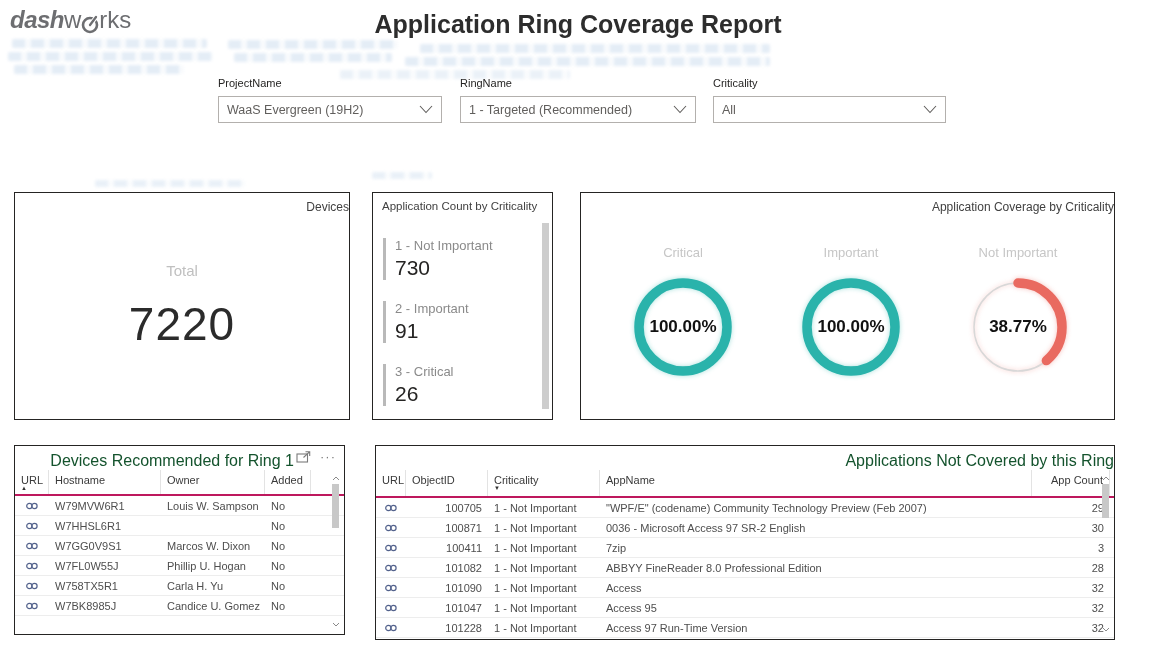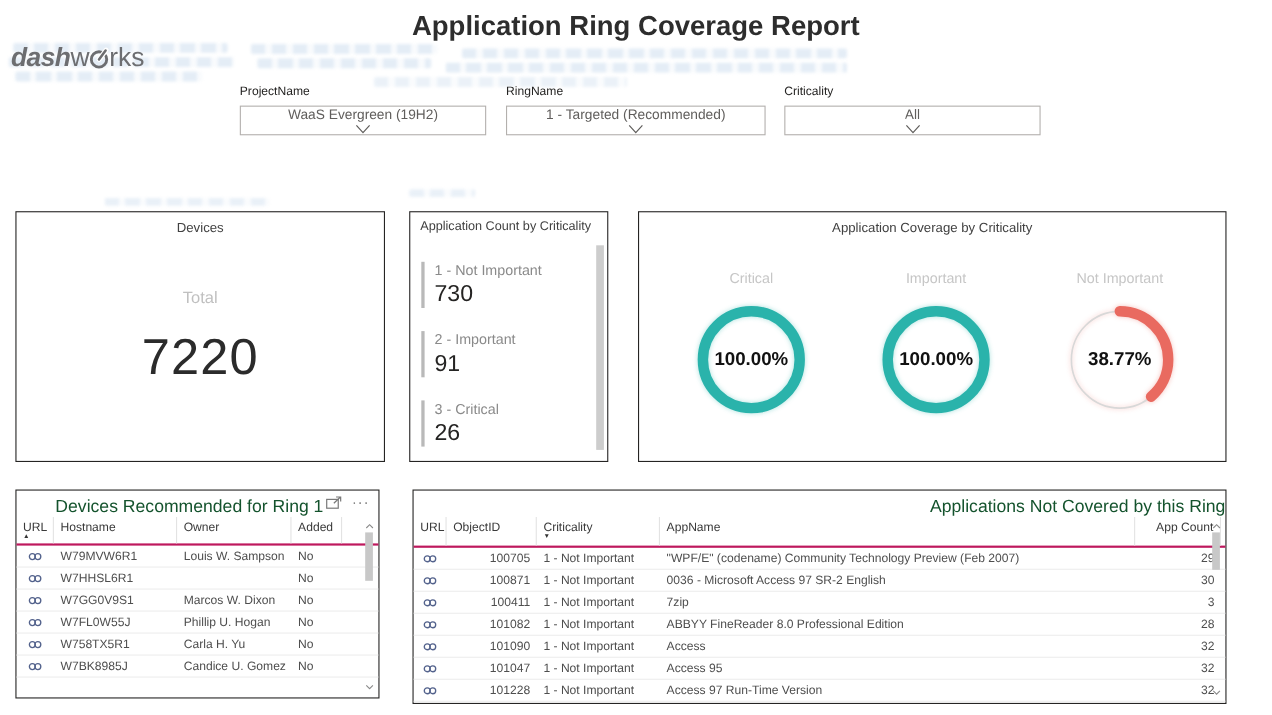--- a/index.html
+++ b/index.html
@@ -5,39 +5,39 @@
   * { margin:0; padding:0; box-sizing:border-box; }
   html,body { width:1156px; height:650px; background:#fff; overflow:hidden;
     font-family:"Liberation Sans", sans-serif; color:#252423; }
   .canvas { position:absolute; inset:0; width:1156px; height:650px; }
 
   
   .ghost { position:absolute; height:9px; border-radius:2px; opacity:.38; filter:blur(1.6px);
     background:repeating-linear-gradient(90deg,#b9d0e8 0 13px,rgba(185,208,232,.25) 13px 19px); }
 
   
-  .logo { position:absolute; left:10px; top:6px; font-size:24px; color:#6d6e71; display:flex; align-items:flex-start;margin-top:33px; }
+  .logo { position:absolute; left:10px; top:6px; font-size:24px; color:#6d6e71; display:flex; align-items:flex-end; }
   .logo .p1 { font-weight:bold; font-style:italic; letter-spacing:-.5px; }
   .logo .p2,.logo .p3 { font-weight:400; }
   .logo svg { margin:3px -1px 0 -1px; }
 
   .page-title { position:absolute; top:10px; left:0; width:100%; text-align:center;
     font-size:25px; font-weight:bold; color:#2d2d2d; }
 
   
   .slicer { position:absolute; top:77px; }
   .slicer-label { font-size:11px; color:#252423; margin-bottom:7px; }
   .slicer-box { height:27px; background:#fff; border:1px solid #b3b0ad; display:flex;
-    align-items:center; padding:0 8px; cursor:pointer;flex-direction:column; }
+    align-items:center; padding:0 8px; cursor:pointer; }
   .slicer-value { flex:1; font-size:12.5px; color:#605e5c; white-space:nowrap; overflow:hidden; }
   .slicer-box svg { flex:none; }
 
   
   .panel { position:absolute; background:#fff; border:1px solid #252423; }
-  .panel-title { font-size:12px; color:#414141; text-align:center; padding-top:7px; }
+  .panel-title { font-size:12px; color:#414141; text-align:right; padding-top:7px; }
   .panel-title.left { text-align:left; padding-left:9px; font-size:11.5px; }
 
   
   .kpi-row { display:flex; margin-top:48px; }
   .kpi { flex:1; text-align:center; }
   .kpi-label { font-size:15px; color:#c0c0c0; }
   .kpi-value { font-size:46px; color:#2b2b2b; margin-top:18px; letter-spacing:1px; }
 
   
   .mcard-items { padding:26px 18px 0 10px; }

